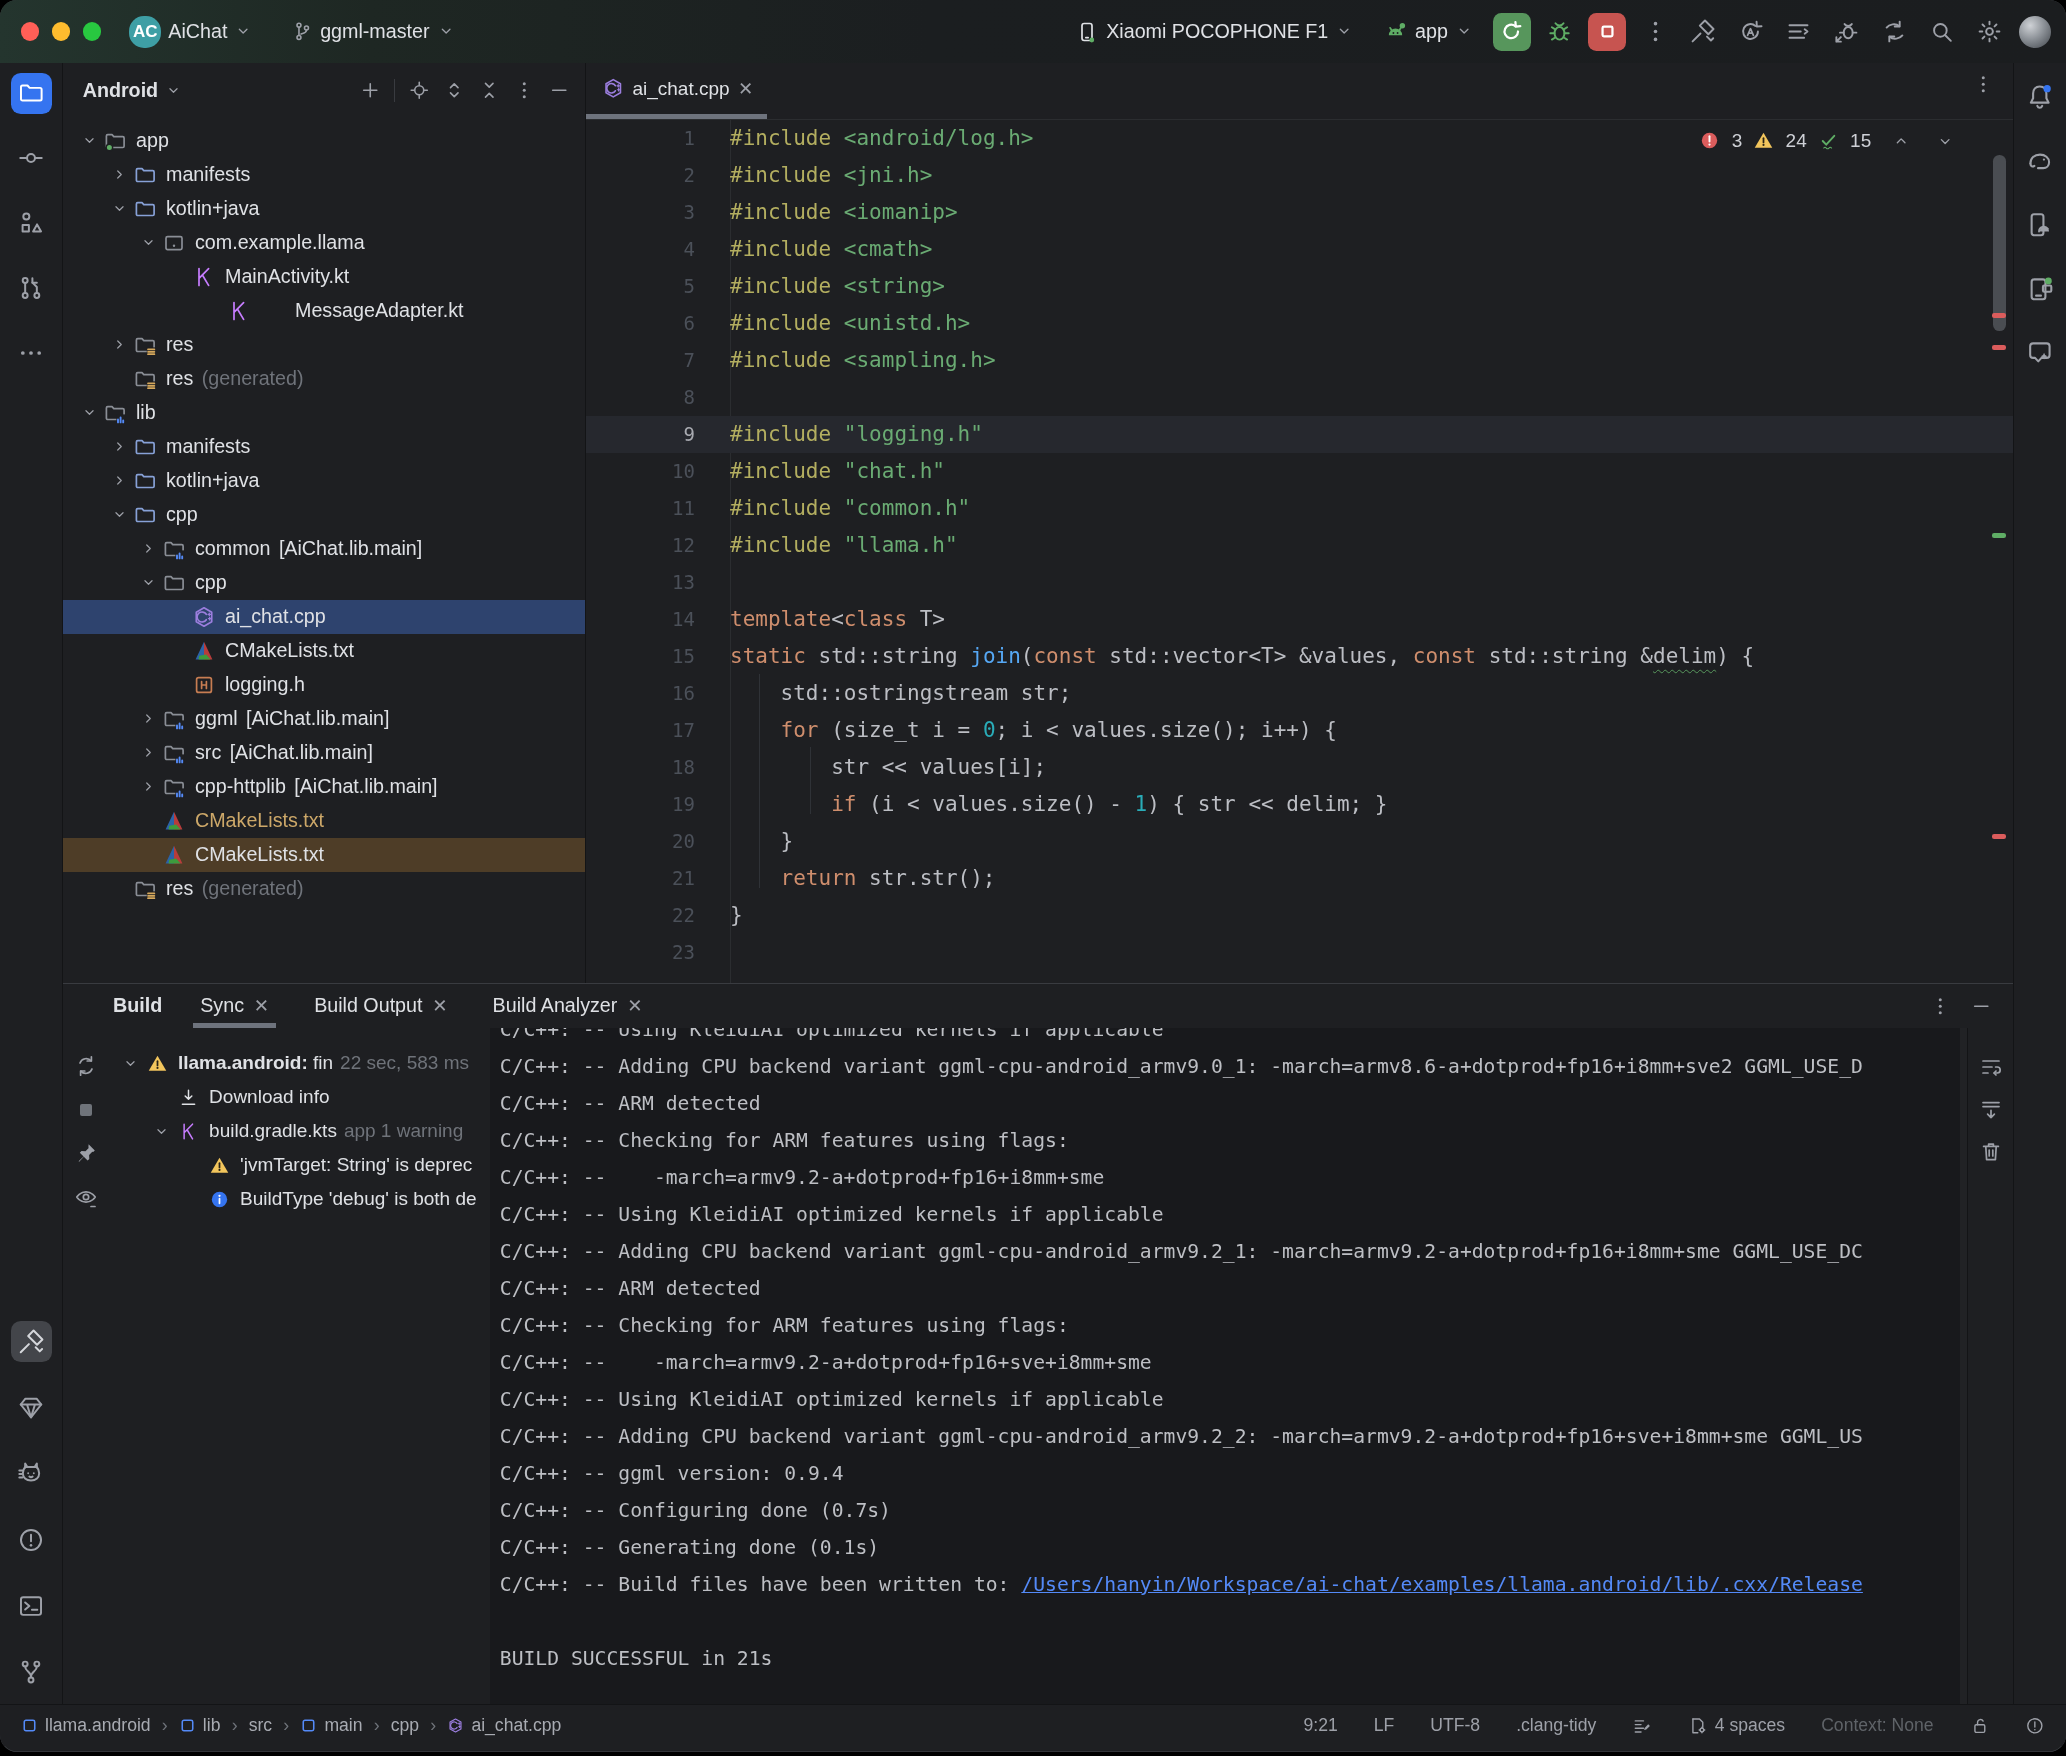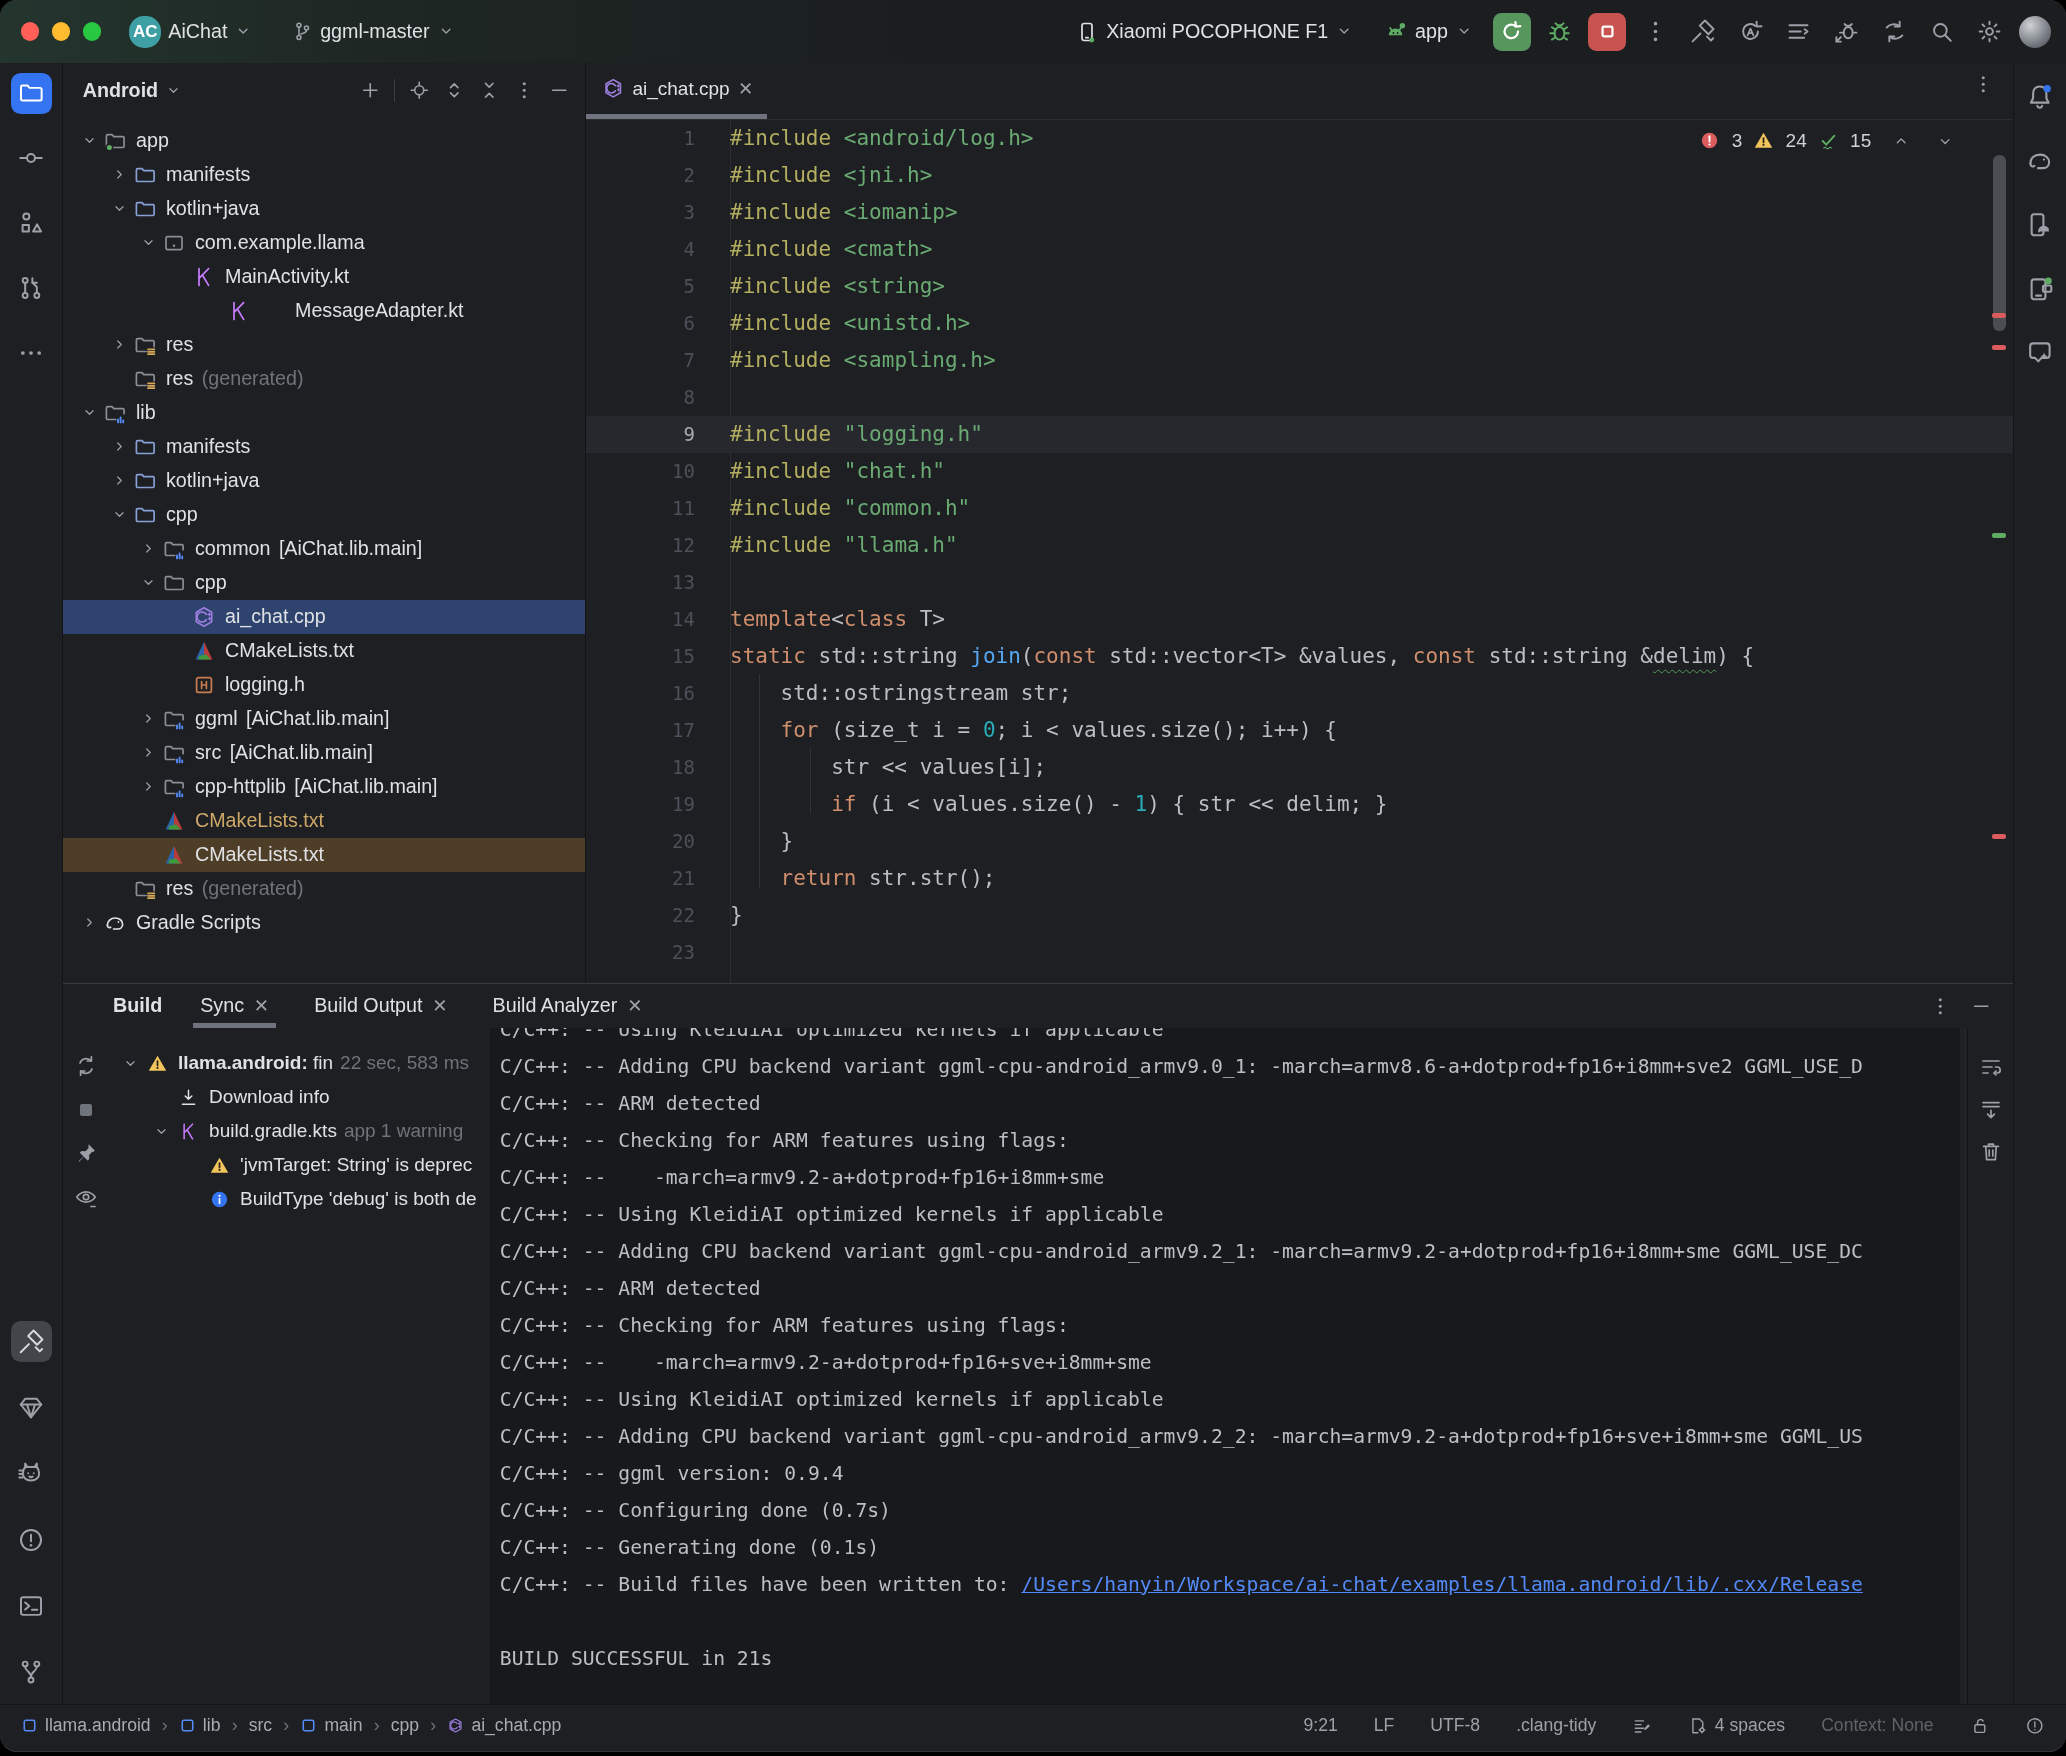--- a/index.html
+++ b/index.html
@@ -819,39 +819,20 @@
                     <svg width="24" height="24" viewBox="0 0 24 24" fill="none" stroke="currentColor" stroke-width="1.7" stroke-linecap="round" stroke-linejoin="round">
                       <path d="M3.4 6.9c0-.7.6-1.3 1.3-1.3h4.3l1.8 2h9c.7 0 1.3.6 1.3 1.3v8.3c0 .7-.6 1.3-1.3 1.3H4.7c-.7 0-1.3-.6-1.3-1.3z" stroke="#8A8E96"></path>
                       <rect x="13.8" y="14.4" width="8.6" height="8" fill="#1E1F22" stroke="none"></rect>
                       <path d="M15 16.4h6.4M15 18.8h6.4M15 21.2h6.4" stroke="#D5A85C" stroke-width="1.7"></path>
                     </svg>
                   </span>
                 </span>
                 <span class="lbl">res</span>
                 <span class="sfx">(generated)</span>
               </div>
-              <div class="trow" style="padding-left: 14px;">
-                <span class="chev">
-                  <span class="ic">
-                    <svg width="17" height="17" viewBox="0 0 24 24" fill="none" stroke="currentColor" stroke-width="1.7" stroke-linecap="round" stroke-linejoin="round">
-                      <path d="M9.5 7l5 5-5 5"></path>
-                    </svg>
-                  </span>
-                </span>
-                <span class="ti">
-                  <span class="ic">
-                    <svg width="24" height="24" viewBox="0 0 24 24" fill="none" stroke="currentColor" stroke-width="1.7" stroke-linecap="round" stroke-linejoin="round">
-                      <path d="M4.4 14.2c0-4.2 3.2-7.2 7.8-7.2 4.2 0 7.4 2.6 7.4 6.2 0 2.8-2.1 4.8-4.8 4.8h-4.2"></path>
-                      <path d="M4.4 14.2c0 2 1.6 3.2 3.2 2"></path>
-                      <circle cx="15.4" cy="11" r=".9" fill="currentColor" stroke="none"></circle>
-                    </svg>
-                  </span>
-                </span>
-                <span class="lbl">Gradle Scripts</span>
-              </div>
             </div>
         </div>
 
         <div class="editor">
           <div class="tabbar">
             <div class="etab">
               <span class="ic" id="tab-cpp-ic">
                   <span class="ic">
                     <svg width="22.5" height="22.5" viewBox="0 0 24 24" fill="none" stroke="currentColor" stroke-width="1.7" stroke-linecap="round" stroke-linejoin="round">
                       <path d="M12 2.8l7.7 4.4v9.6L12 21.2 4.3 16.8V7.2z" stroke="#9B7EDE"></path>

